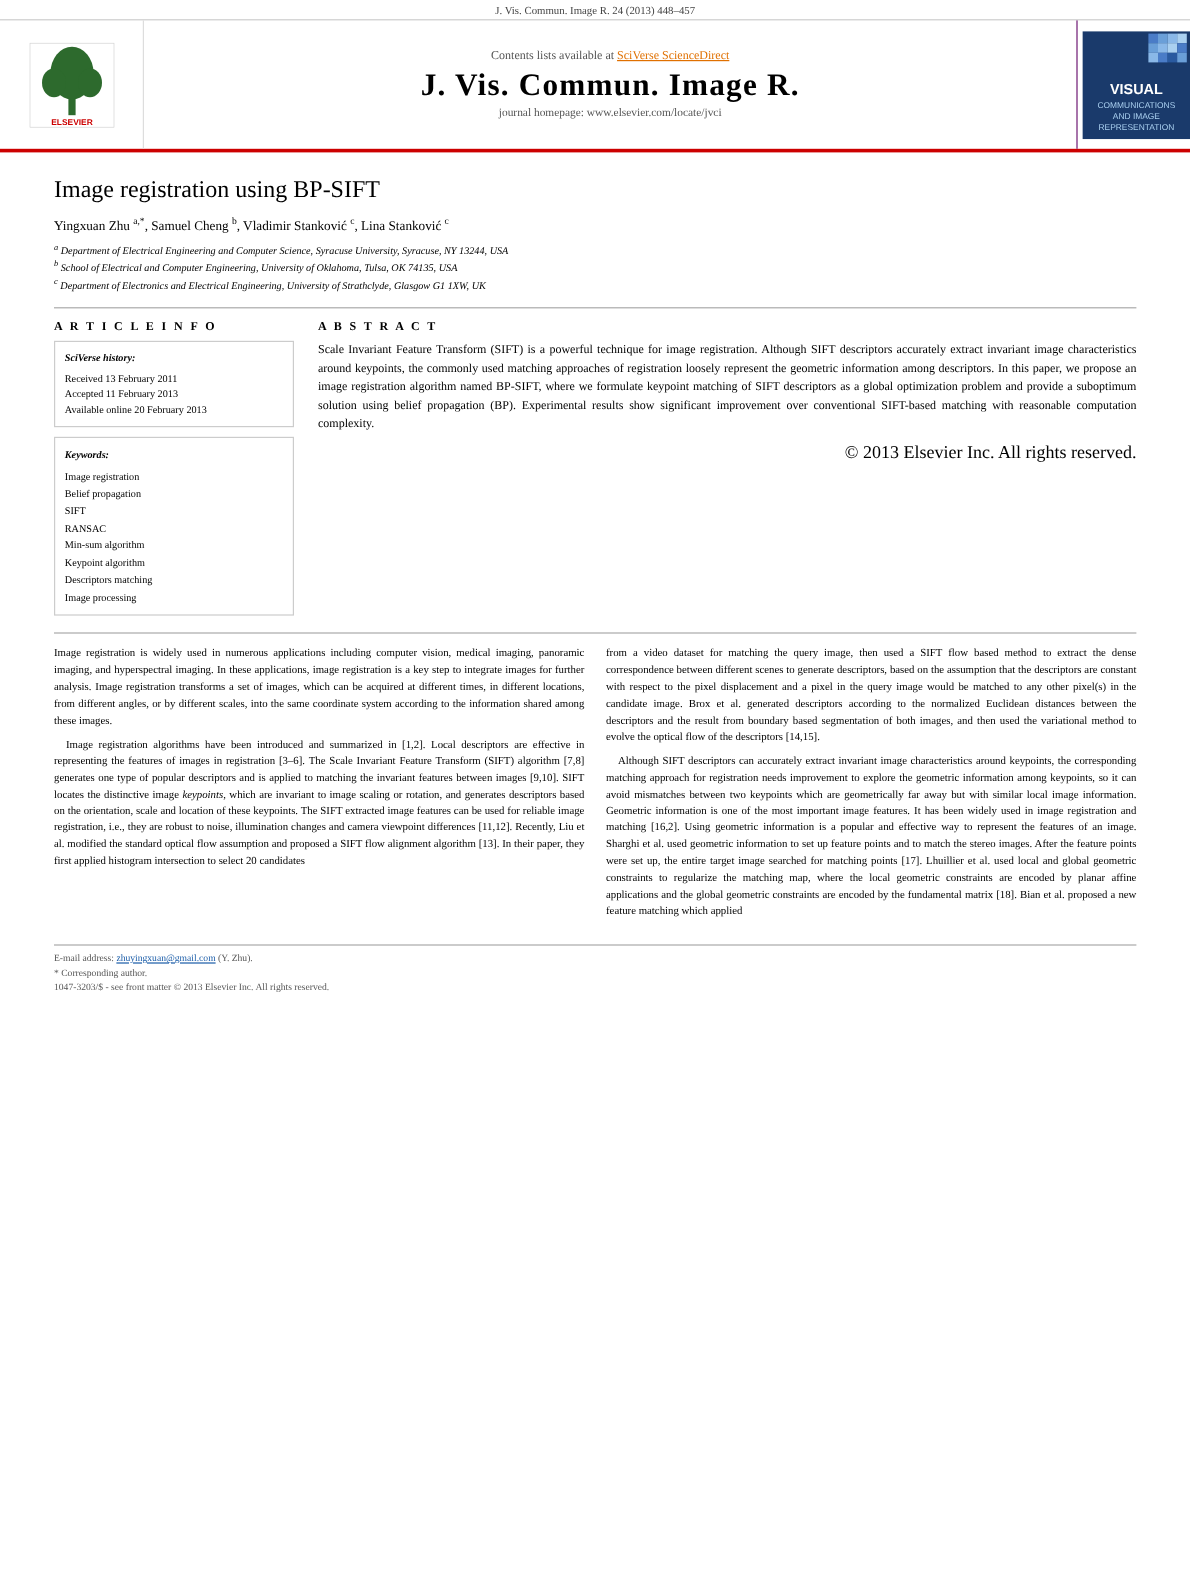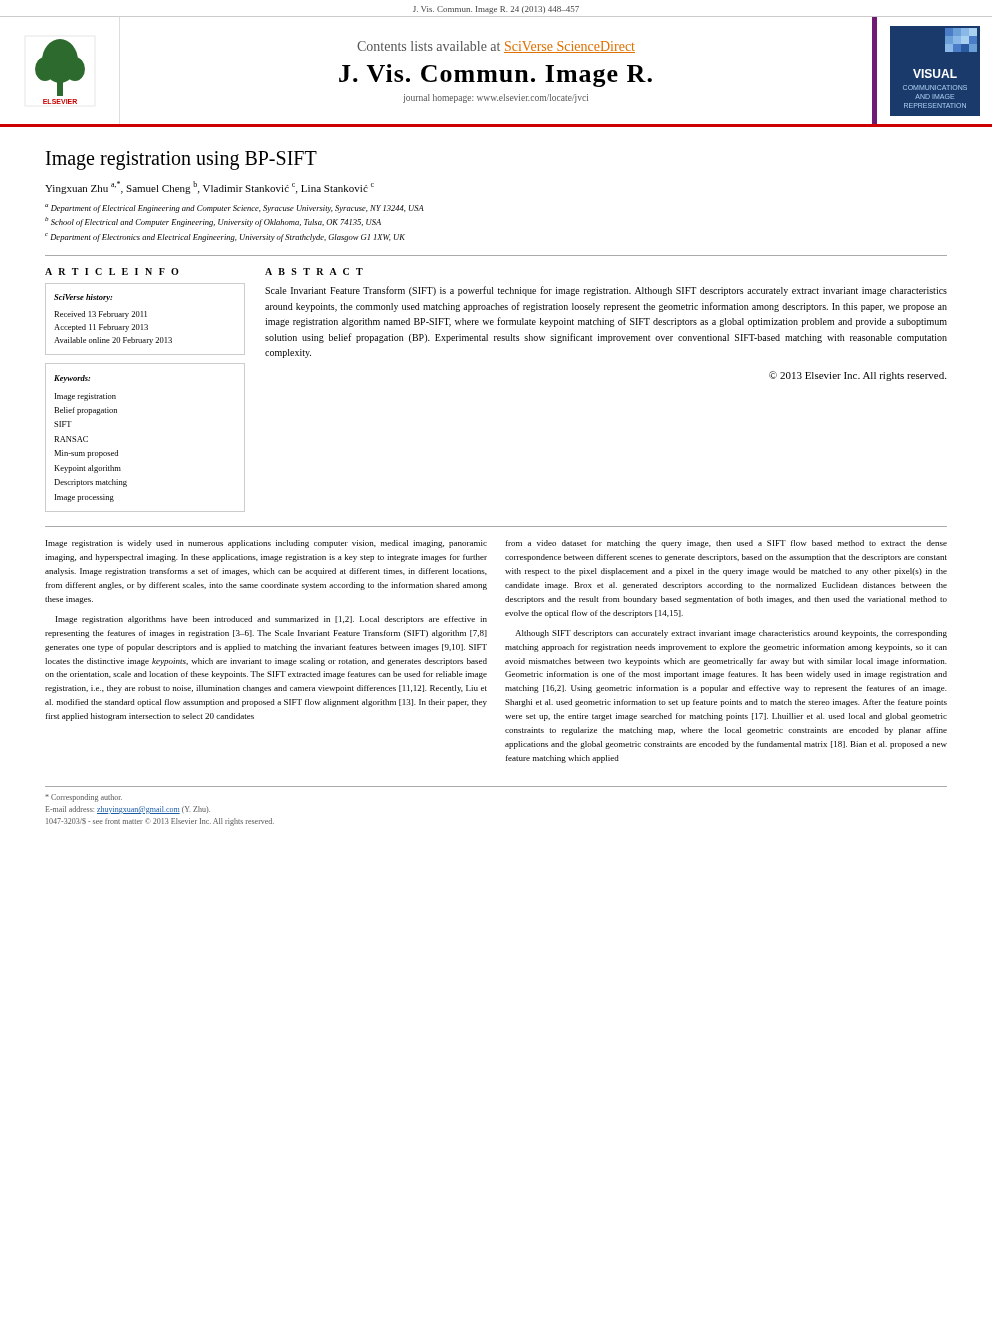--- a/index.html
+++ b/index.html
@@ -42,42 +42,42 @@
     }
     .journal-center {
       flex: 1;
       display: flex;
       flex-direction: column;
       align-items: center;
       justify-content: center;
       padding: 10px;
     }
     .sciencedirect-bar {
-      font-size: 14px;
+      font-size: 10px;
       color: #555;
       margin-bottom: 4px;
     }
     .journal-title-main {
       font-size: 26px;
       font-family: 'Times New Roman', serif;
       font-weight: bold;
       color: #000;
       letter-spacing: 1px;
       margin-bottom: 4px;
     }
     .journal-homepage {
       font-size: 9.5px;
       color: #555;
     }
     .journal-logo-right {
-      width: 120px;
+      width: 95px;
       display: flex;
       align-items: center;
-      justify-content: center;
-      border-left: 5px solid #701a75;
+      justify-content: flex-end;
+      border-left: 1px solid #701a75;
     }
     .visual-logo {
       width: 90px;
       height: 90px;
     }
 
     
     .main-content {
       padding: 20px 45px 20px 45px;
     }
@@ -171,21 +171,21 @@
       margin-bottom: 3px;
     }
 
     .abstract-text {
       font-size: 10px;
       line-height: 1.55;
       text-align: justify;
     }
 
     .copyright-line {
-      font-size: 11px;
+      font-size: 15px;
       text-align: right;
       margin-top: 8px;
       color: #000;
     }
 
     
     .body-section {
       margin-top: 10px;
     }
 
@@ -316,21 +316,21 @@
         <div class="info-item">Accepted 11 February 2013</div>
         <div class="info-item">Available online 20 February 2013</div>
       </div>
 
       <div class="keywords-box">
         <div class="kw-title">Keywords:</div>
         <div>Image registration</div>
         <div>Belief propagation</div>
         <div>SIFT</div>
         <div>RANSAC</div>
-        <div>Min-sum proposed</div>
+        <div>Min-sum algorithm</div>
         <div>Keypoint algorithm</div>
         <div>Descriptors matching</div>
         <div>Image processing</div>
       </div>
     </div>
 
     <div class="abstract-col">
       <div class="section-label">A B S T R A C T</div>
       <div class="abstract-text">Scale Invariant Feature Transform (SIFT) is a powerful technique for image registration. Although SIFT descriptors accurately extract invariant image characteristics around keypoints, the commonly used matching approaches of registration loosely represent the geometric information among descriptors. In this paper, we propose an image registration algorithm named BP-SIFT, where we formulate keypoint matching of SIFT descriptors as a global optimization problem and provide a suboptimum solution using belief propagation (BP). Experimental results show significant improvement over conventional SIFT-based matching with reasonable computation complexity.</div>
       <div class="copyright-line">© 2013 Elsevier Inc. All rights reserved.</div>
@@ -351,21 +351,21 @@
 
       <div class="body-col">
         <p class="no-indent">from a video dataset for matching the query image, then used a SIFT flow based method to extract the dense correspondence between different scenes to generate descriptors, based on the assumption that the descriptors are constant with respect to the pixel displacement and a pixel in the query image would be matched to any other pixel(s) in the candidate image. Brox et al. generated descriptors according to the normalized Euclidean distances between the descriptors and the result from boundary based segmentation of both images, and then used the variational method to evolve the optical flow of the descriptors [14,15].</p>
         <p>Although SIFT descriptors can accurately extract invariant image characteristics around keypoints, the corresponding matching approach for registration needs improvement to explore the geometric information among keypoints, so it can avoid mismatches between two keypoints which are geometrically far away but with similar local image information. Geometric information is one of the most important image features. It has been widely used in image registration and matching [16,2]. Using geometric information is a popular and effective way to represent the features of an image. Sharghi et al. used geometric information to set up feature points and to match the stereo images. After the feature points were set up, the entire target image searched for matching points [17]. Lhuillier et al. used local and global geometric constraints to regularize the matching map, where the local geometric constraints are encoded by planar affine applications and the global geometric constraints are encoded by the fundamental matrix [18]. Bian et al. proposed a new feature matching which applied</p>
       </div>
     </div>
   </div>
 
   <div class="footer">
     <div class="footnote">
+      <span>E-mail address: </span><span style="color:#1a5ca8; text-decoration:underline;">zhuyingxuan@gmail.com</span><span> (Y. Zhu).</span>
+    </div>
+    <div class="footnote">
       <span>* Corresponding author.</span>
     </div>
-    <div class="footnote">
-      <span>E-mail address: </span><span style="color:#1a5ca8; text-decoration:underline;">zhuyingxuan@gmail.com</span><span> (Y. Zhu).</span>
-    </div>
     <div class="footnote">1047-3203/$ - see front matter © 2013 Elsevier Inc. All rights reserved.</div>
   </div>
 
 </div>
 
 </body></html>

